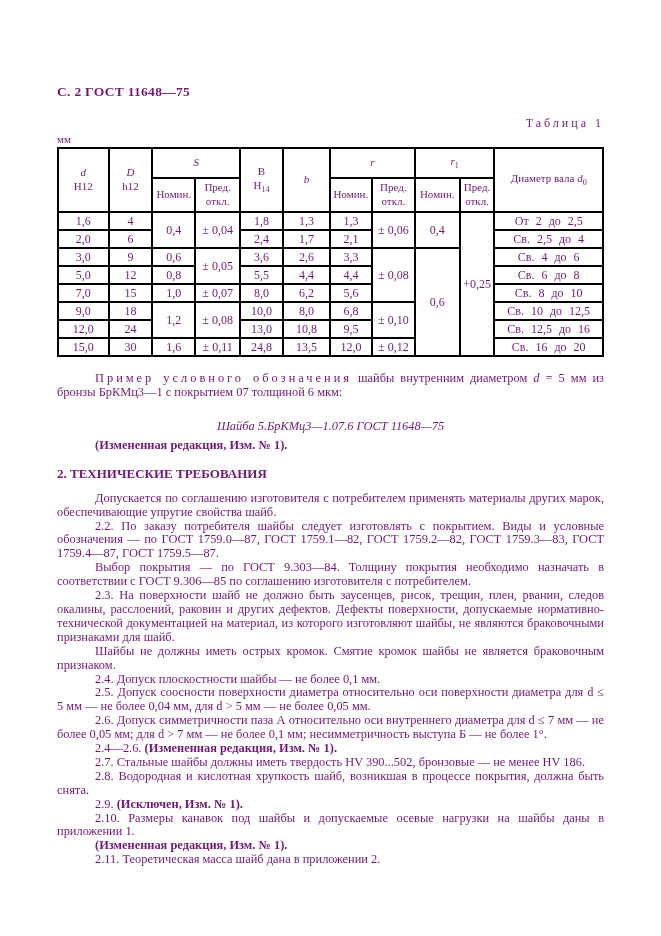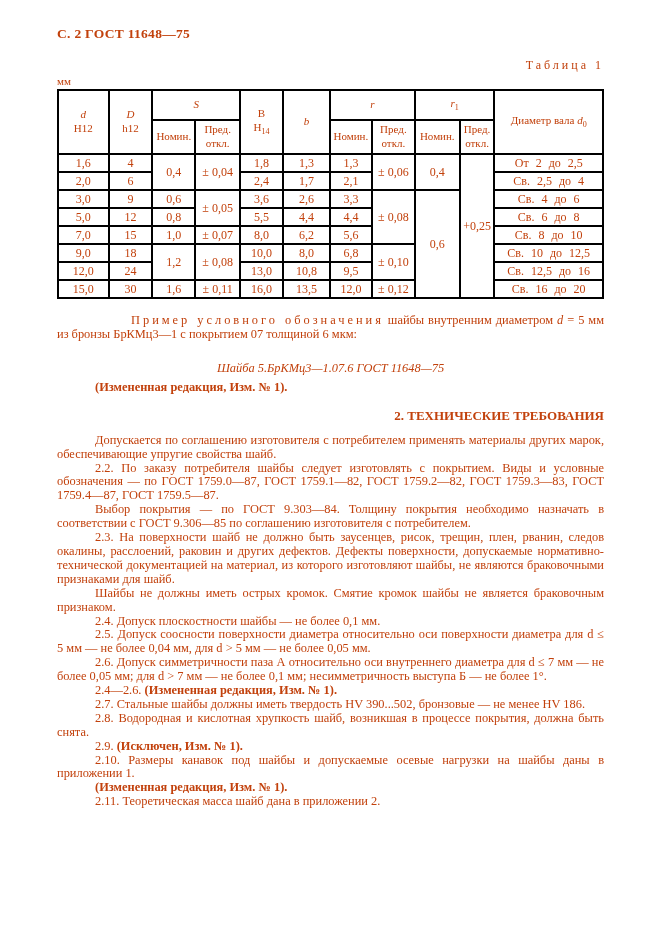--- a/index.html
+++ b/index.html
@@ -5,23 +5,23 @@
   html, body {
     margin: 0;
     padding: 0;
     background: #ffffff;
   }
   .page {
     position: relative;
     width: 661px;
     height: 936px;
     box-sizing: border-box;
-    padding: 26px 57px 0 57px;
+    padding: 84px 57px 0 57px;
     background: #ffffff;
-    color: #c2410c;
+    color: #701a75;
     font-family: "Liberation Serif", "DejaVu Serif", serif;
     overflow: hidden;
   }
   .doc-header {
     font-size: 13.5px;
     font-weight: bold;
     letter-spacing: 0.3px;
   }
   .table-caption {
     text-align: right;
@@ -70,34 +70,34 @@
     vertical-align: sub;
   }
   .para {
     margin: 0;
     font-size: 12.4px;
     line-height: 13.9px;
     text-align: justify;
     text-indent: 38px;
   }
   .para.first-after-table { margin-top: 15px; }
-  .spaced { letter-spacing: 3px; margin-left: 36px; }
+  .spaced { letter-spacing: 3px; }
   .designation {
     margin: 19px 0 5px 0;
     font-size: 12.4px;
     font-style: italic;
     text-align: center;
     text-indent: 0;
   }
   .bold { font-weight: bold; }
   .section-title {
     margin: 13px 0 10px 0;
     font-size: 13px;
     font-weight: bold;
-    text-align: right;
+    text-align: left;
   }
   b { font-weight: bold; }
 </style>
 </head>
 <body>
 
 <div class="page">
 
   <div class="doc-header">С. 2 ГОСТ 11648—75</div>
 
@@ -208,21 +208,21 @@
         <td>13,0</td>
         <td>10,8</td>
         <td>9,5</td>
         <td class="td-shaft">Св. 12,5 до 16</td>
       </tr>
       <tr>
         <td class="td-d">15,0</td>
         <td>30</td>
         <td>1,6</td>
         <td>± 0,11</td>
-        <td>16,0</td>
+        <td>24,8</td>
         <td>13,5</td>
         <td>12,0</td>
         <td>± 0,12</td>
         <td class="td-shaft">Св. 16 до 20</td>
       </tr>
     </tbody>
   </table>
 
   <p class="para first-after-table"><span class="spaced">Пример условного обозначения</span><span> шайбы внутренним диаметром </span><span class="it">d</span><span> = 5 мм из бронзы БрКМц3—1 с покрытием 07 толщиной 6 мкм:</span></p>
 

